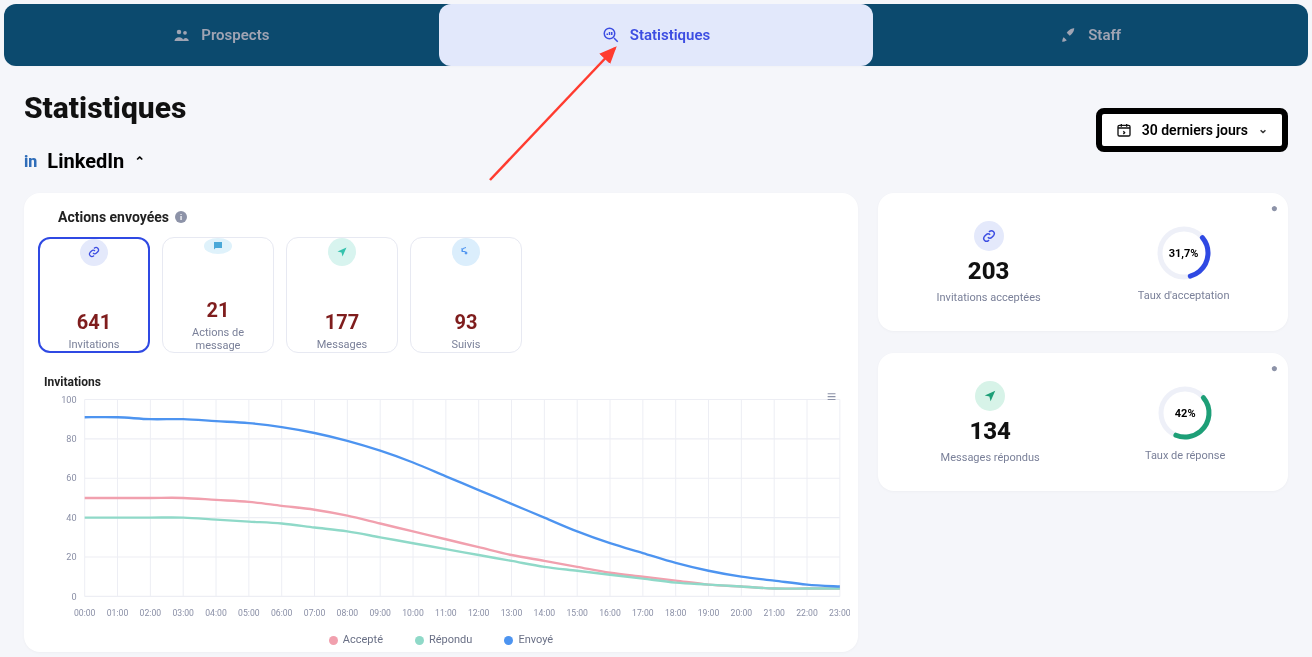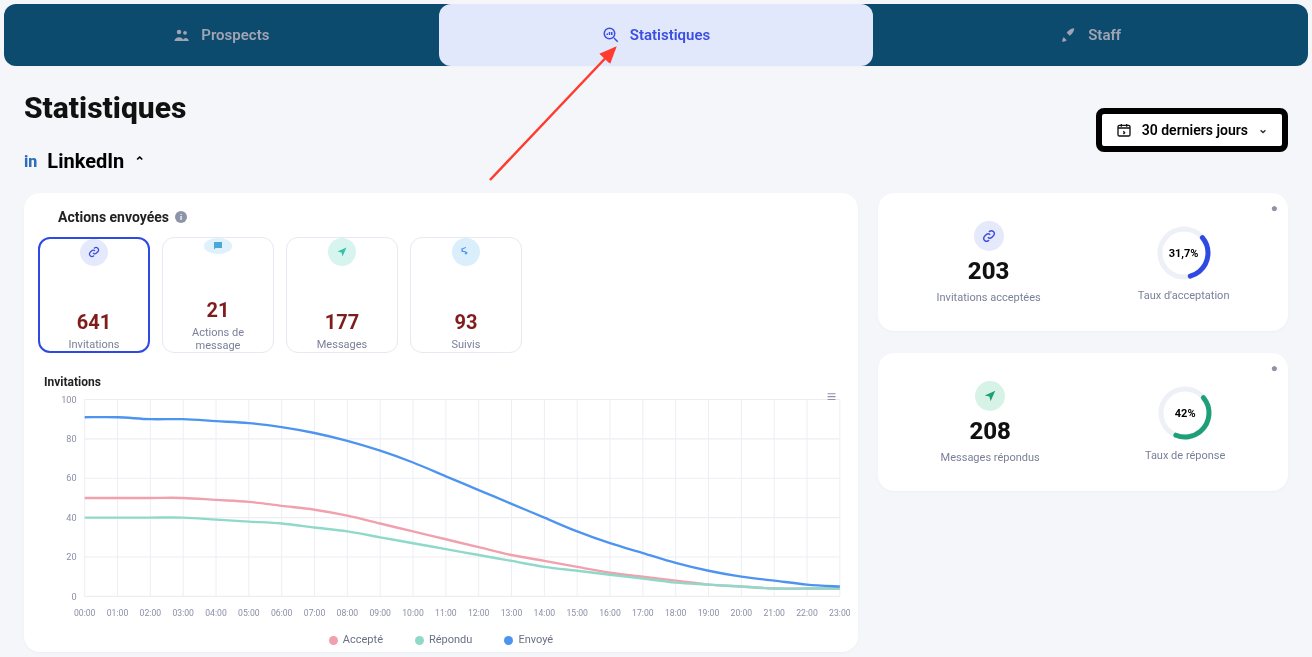--- a/index.html
+++ b/index.html
@@ -258,21 +258,21 @@
       </div>
 
       <div class="sidecard">
         <span class="info-dot">●</span>
         <div class="stat-col">
           <div class="ic" style="background:#d7f3e8;">
             <svg width="14" height="14" viewBox="0 0 24 24" fill="#1d9f77">
                 <path d="M3 11l18-8-8 18-2-8-8-2z"></path>
               </svg>
           </div>
-          <div class="num">208</div>
+          <div class="num">134</div>
           <div class="lbl">Messages répondus</div>
         </div>
         <div class="stat-col">
           <div class="donut-wrap">
             <svg width="60" height="60">
                 <circle cx="30" cy="30" r="24" fill="none" stroke="#eef0f8" stroke-width="5"></circle>
                 <circle id="donut2" cx="30" cy="30" r="24" fill="none" stroke-width="5" stroke-linecap="round" transform="rotate(-40 30 30)" stroke="#1d9f77" stroke-dasharray="63.33450789637023 150.79644737231007"></circle>
               </svg>
             <div class="donut-label">42%</div>
           </div>

